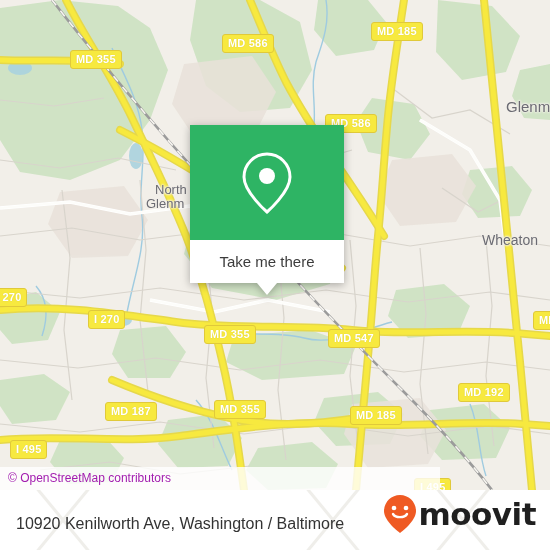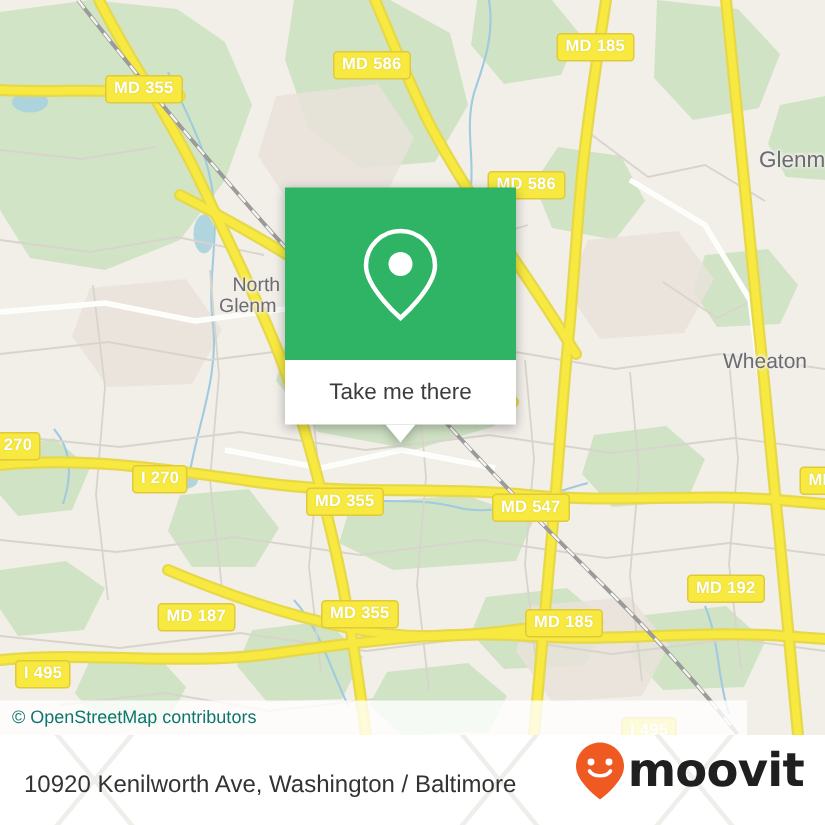--- a/index.html
+++ b/index.html
@@ -59,24 +59,24 @@
     line-height: 15px;
     white-space: nowrap;
     text-shadow: 1px 0 2px #f2efe9, -1px 0 2px #f2efe9, 0 1px 2px #f2efe9, 0 -1px 2px #f2efe9;
   }
 
   
   #attribution {
     position: absolute;
     left: 0;
     bottom: 0;
-    width: 498px;
+    width: 440px;
     padding: 4px 0 5px 8px;
     background: rgba(255,255,255,0.80);
-    color: #0f766e;
+    color: #a21caf;
     font-family: "Liberation Sans", sans-serif;
     font-size: 12px;
     line-height: 14px;
     box-sizing: border-box;
     margin-top: 28px;
   }
 
   
   #popup {
     position: absolute;

